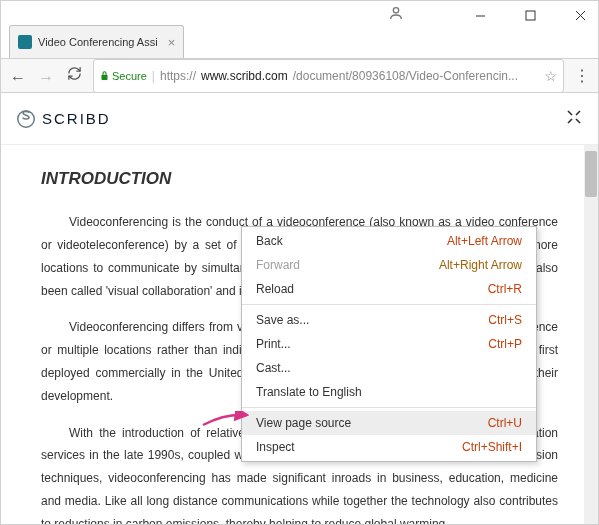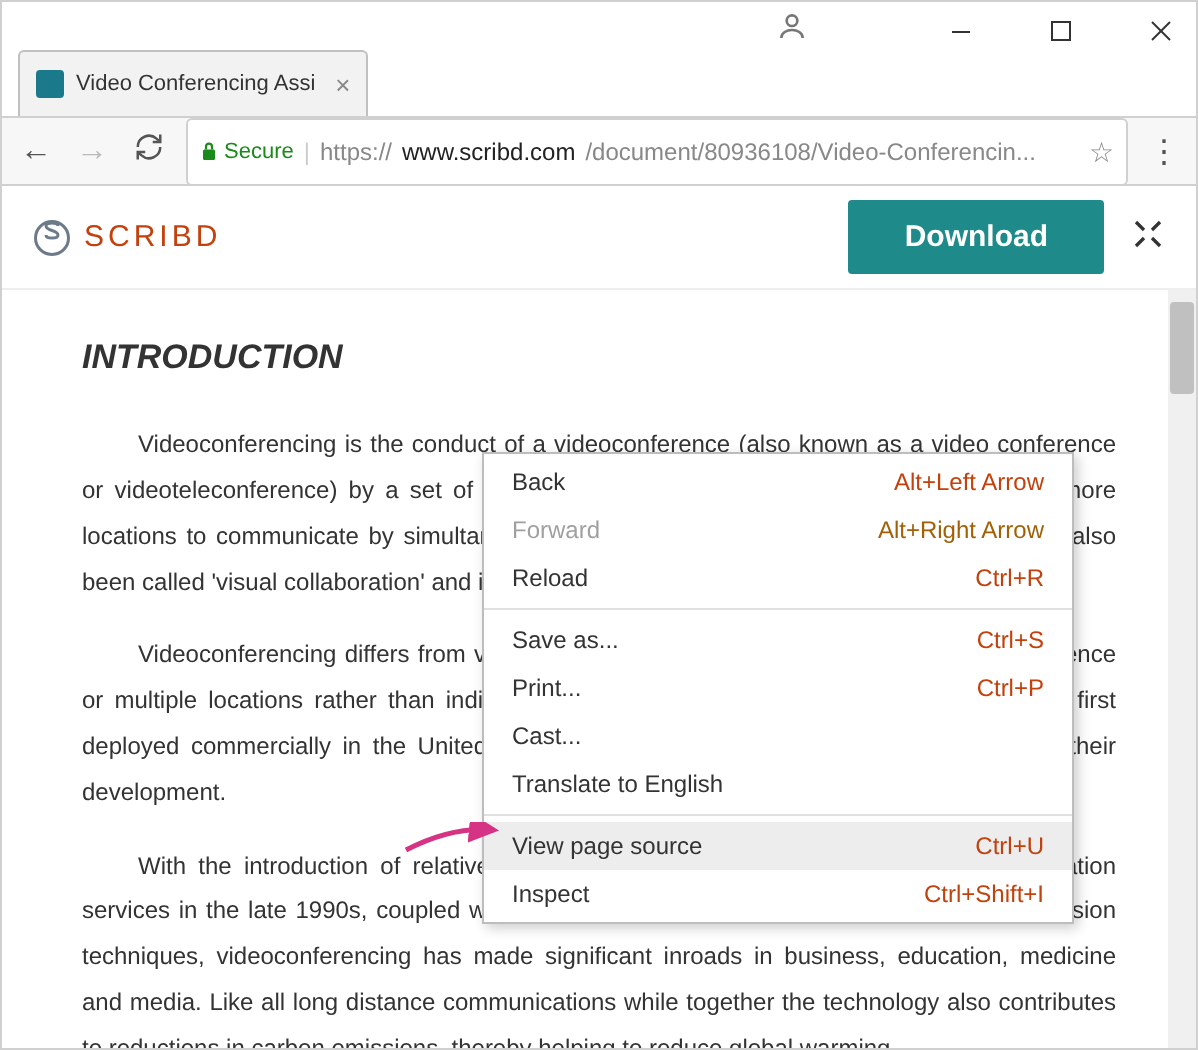--- a/index.html
+++ b/index.html
@@ -20,21 +20,21 @@
 .urlbox { flex: 1; height: 24px; border: 1px solid #d0d0d0; border-radius: 3px; background: #fff; display: flex; align-items: center; padding: 16px 6px; font-size: 12px; gap: 5px; overflow: hidden; }
 .lock { color: #1a8a1a; font-size: 11px; display: flex; align-items: center; gap: 3px; }
 .lock-icon { width: 9px; height: 11px; }
 .url-proto { color: #888; }
 .url-host { color: #222; }
 .url-path { color: #888; white-space: nowrap; }
 .star { color: #888; font-size: 14px; }
 .menu3 { color: #555; font-size: 16px; }
 
 .siteheader { height: 52px; display: flex; align-items: center; justify-content: space-between; padding: 0 16px; border-bottom: 1px solid #eee; }
-.logo { display: flex; align-items: center; gap: 7px; color: #c2410c; font-size: 15px; letter-spacing: 2px; font-weight: 400; }
+.logo { display: flex; align-items: center; gap: 7px; color: #0f172a; font-size: 15px; letter-spacing: 2px; font-weight: 400; }
 .logo-icon { width: 18px; height: 18px; }
 .header-right { display: flex; align-items: center; gap: 14px; }
 .dlbtn { background: #1e8a8a; color: #fff; border: none; padding: 10px 28px; font-size: 15px; font-weight: bold; border-radius: 2px; }
 .fsicon { color: #333; font-size: 14px; }
 
 .content-wrap { position: relative; height: calc(525px - 28px - 30px - 34px - 52px); overflow: hidden; }
 .scrolltrack { position: absolute; right: 0; top: 0; bottom: 0; width: 14px; background: #f0f0f0; }
 .scrollthumb { position: absolute; right: 1px; top: 6px; width: 12px; height: 46px; background: #c0c0c0; border-radius: 2px; }
 .doc { padding: 18px 40px 10px 40px; font-size: 12px; color: #333; line-height: 1.9; text-align: justify; }
 .doc h2 { font-size: 17px; font-weight: bold; margin-bottom: 16px; font-style: italic; }
@@ -118,21 +118,20 @@
 
 <div class="siteheader">
   <div class="logo">
     <svg class="logo-icon" viewBox="0 0 24 24" fill="none" stroke="#6c7a89" stroke-width="2">
         <path d="M16 4c0-1-1-2-4-2s-4 1-4 2 1 2 4 3 4 2 4 3-1 2-4 2-4-1-4-2"></path>
         <circle cx="12" cy="12" r="11"></circle>
       </svg>
     <span>SCRIBD</span>
   </div>
   <div class="header-right">
-    <button class="dlbtn">Download</button>
     <span class="fsicon">
       <svg width="16" height="16" viewBox="0 0 24 24" fill="none" stroke="#333" stroke-width="2.5">
           <path d="M3 3l6 6M21 3l-6 6M3 21l6-6M21 21l-6-6"></path>
         </svg>
     </span>
   </div>
 </div>
 
 <div class="content-wrap">
   <div class="doc">

